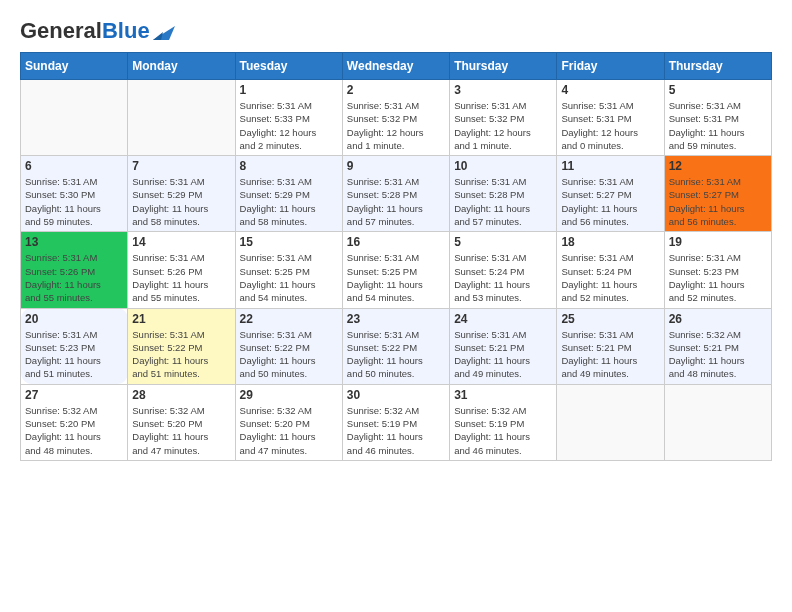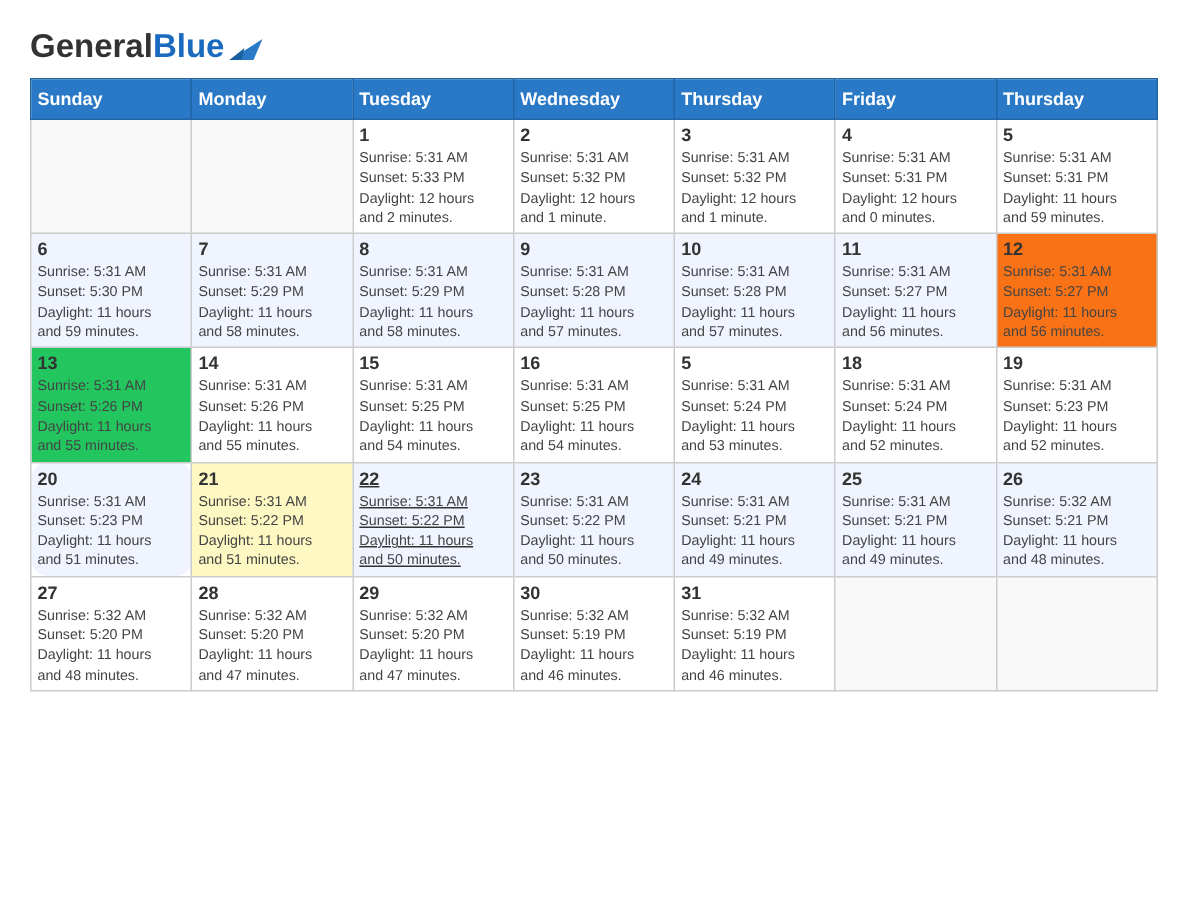--- a/index.html
+++ b/index.html
@@ -262,21 +262,21 @@
 Daylight: 11 hours
 and 51 minutes.</div>
         </td>
         <td style="background: #fef9c3;">
           <div class="day-number">21</div>
           <div class="day-info" style="white-space: pre-line;">Sunrise: 5:31 AM
 Sunset: 5:22 PM
 Daylight: 11 hours
 and 51 minutes.</div>
         </td>
-        <td style="background: rgb(240, 244, 255); text-decoration: underline;">
+        <td style="background: rgb(240, 244, 255);">
           <div class="day-number">22</div>
           <div class="day-info" style="white-space: pre-line;">Sunrise: 5:31 AM
 Sunset: 5:22 PM
 Daylight: 11 hours
 and 50 minutes.</div>
         </td>
         <td style="background: rgb(240, 244, 255);">
           <div class="day-number">23</div>
           <div class="day-info" style="white-space: pre-line;">Sunrise: 5:31 AM
 Sunset: 5:22 PM

